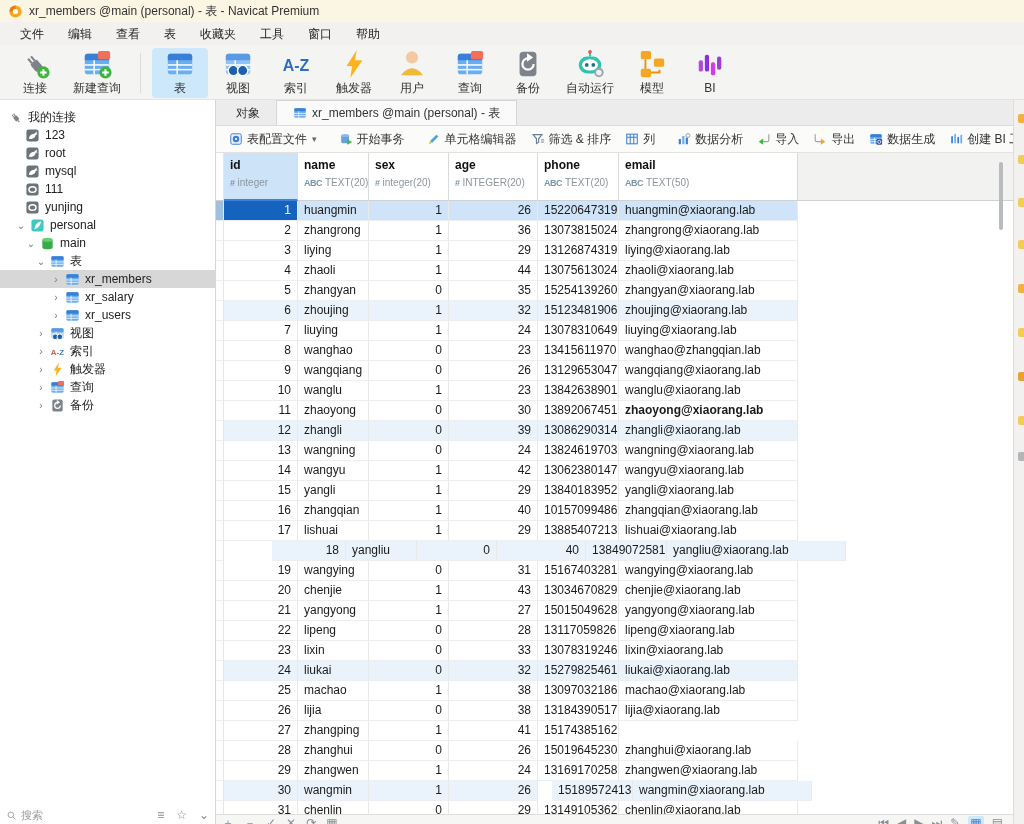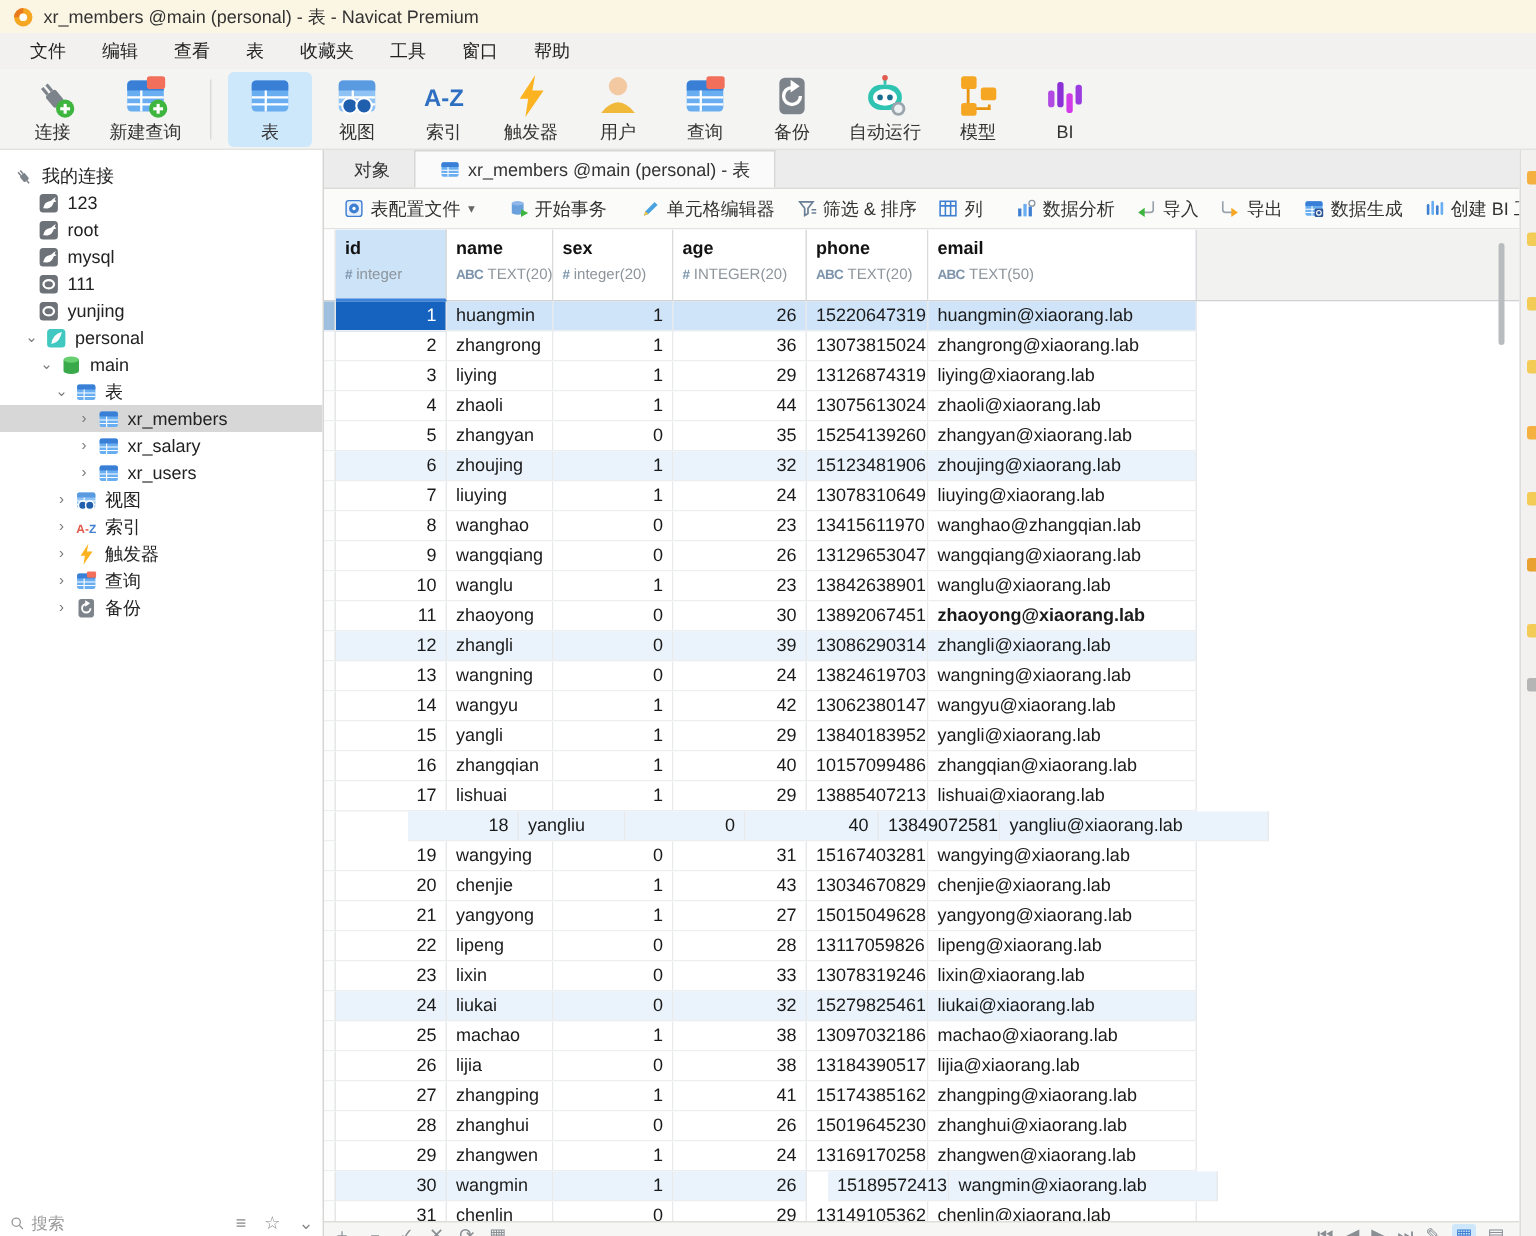--- a/index.html
+++ b/index.html
@@ -887,21 +887,20 @@
             <div class="cell" style="width: 179px;">lijia@xiaorang.lab</div>
             <div class="rfill"></div>
           </div>
           <div class="grow">
             <div class="rgutter"></div>
             <div class="cell r" style="width: 74px;">27</div>
             <div class="cell" style="width: 71px;">zhangping</div>
             <div class="cell r" style="width: 80px;">1</div>
             <div class="cell r" style="width: 89px;">41</div>
             <div class="cell" style="width: 81px;">15174385162</div>
-            <div class="cell" style="width: 179px;">zhangping@xiaorang.lab</div>
             <div class="rfill"></div>
           </div>
           <div class="grow">
             <div class="rgutter"></div>
             <div class="cell r" style="width: 74px;">28</div>
             <div class="cell" style="width: 71px;">zhanghui</div>
             <div class="cell r" style="width: 80px;">0</div>
             <div class="cell r" style="width: 89px;">26</div>
             <div class="cell" style="width: 81px;">15019645230</div>
             <div class="cell" style="width: 179px;">zhanghui@xiaorang.lab</div>

